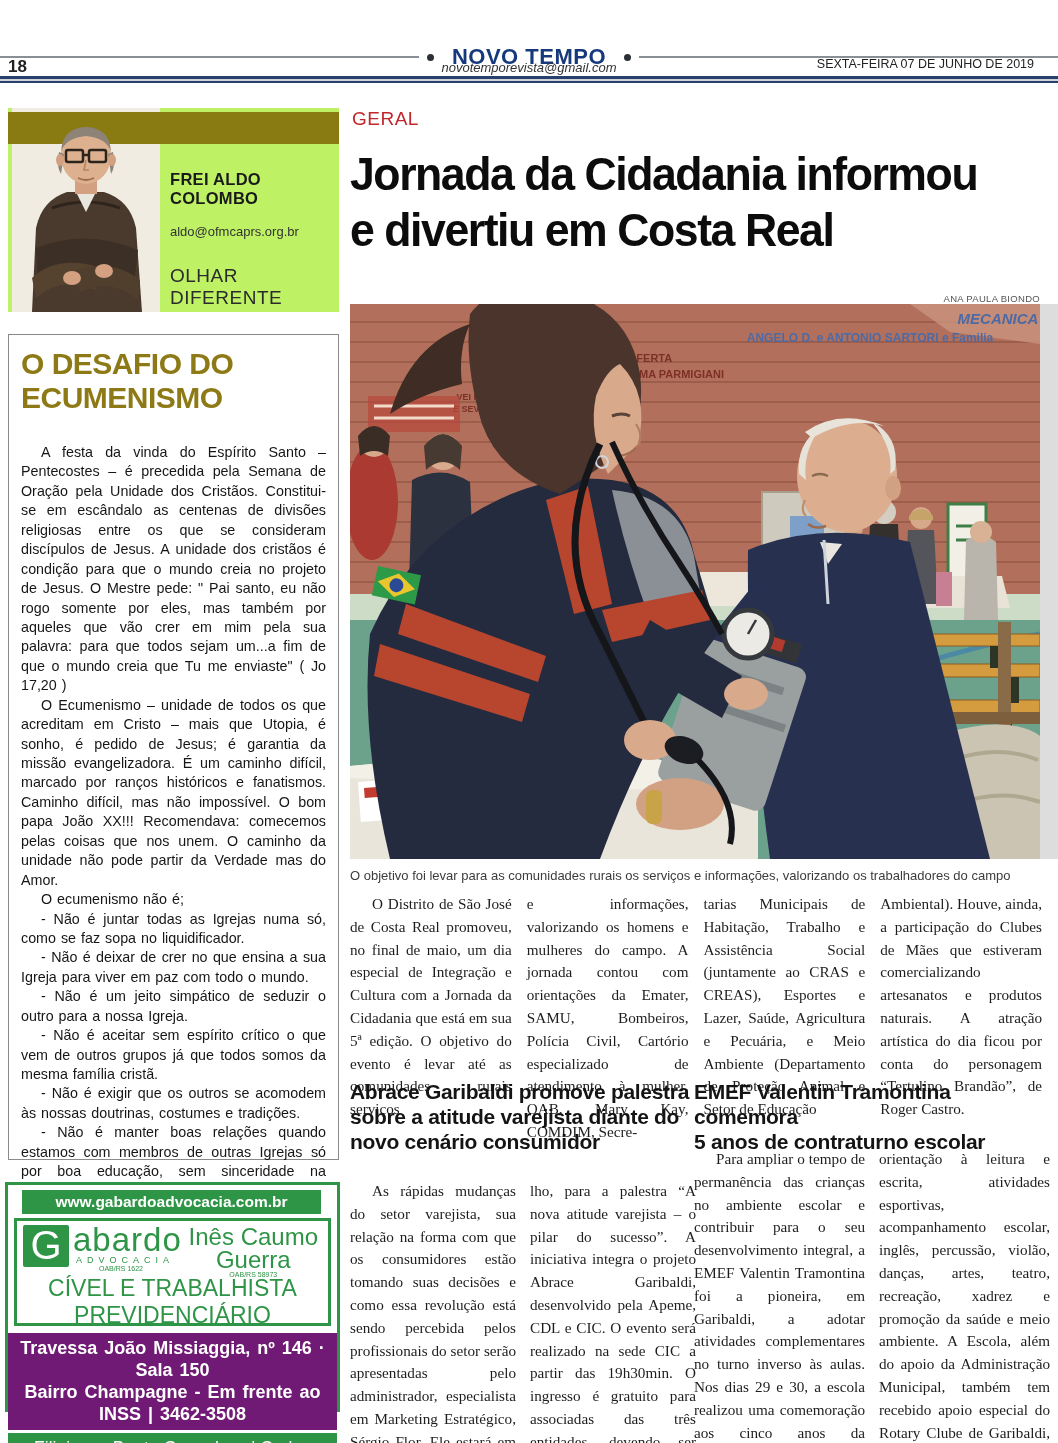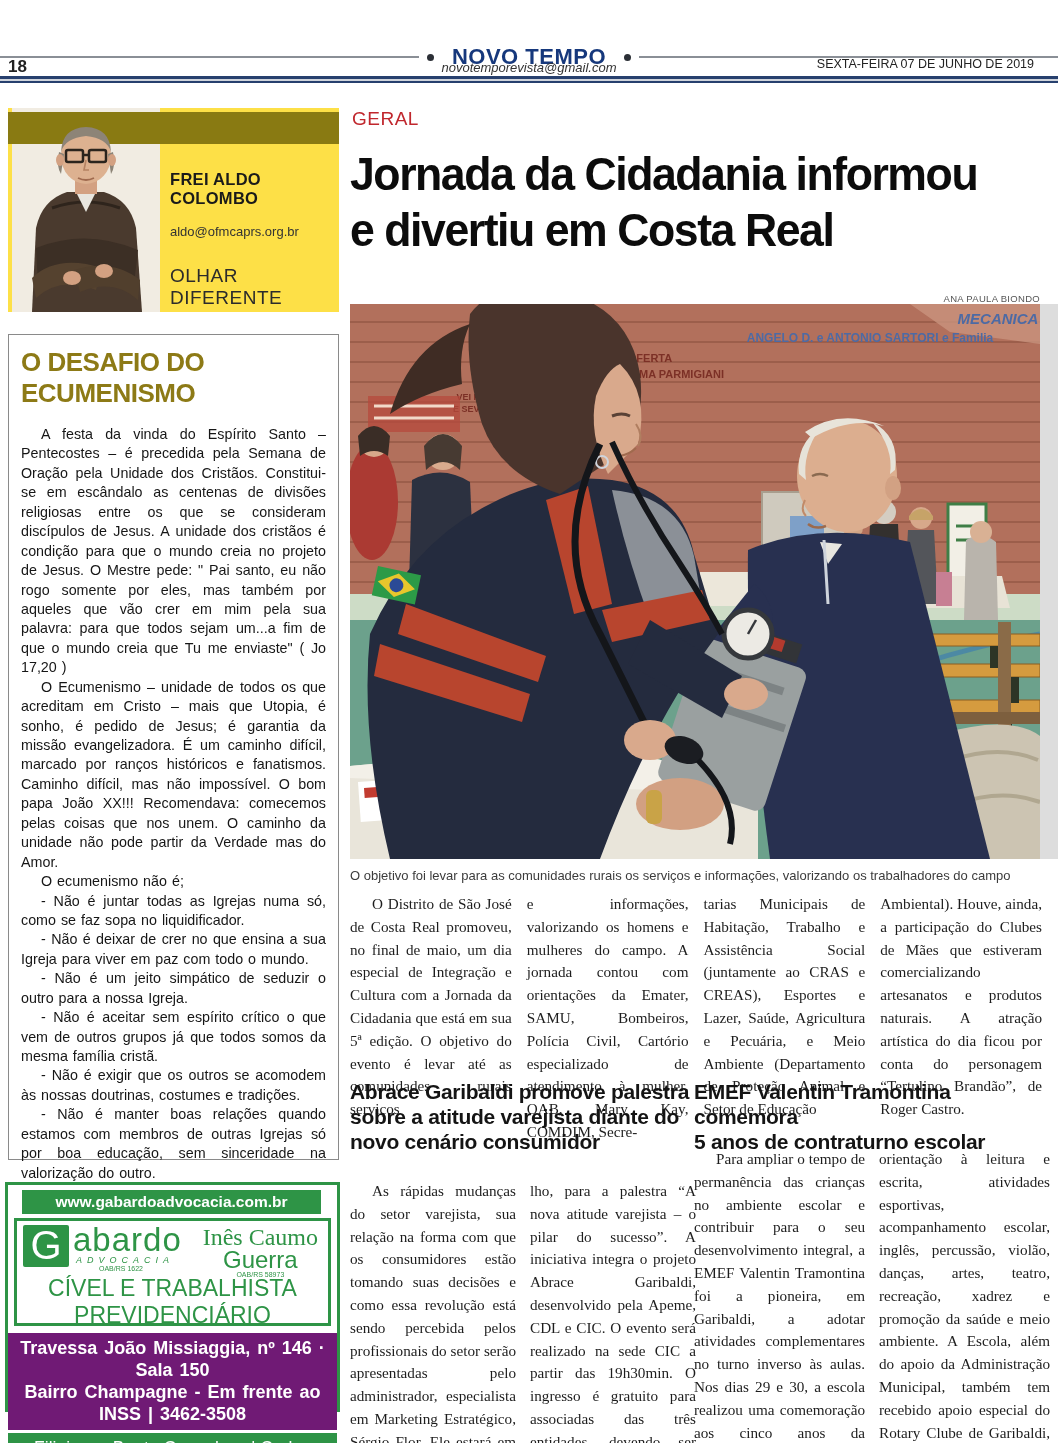--- a/index.html
+++ b/index.html
@@ -28,36 +28,36 @@
   }
   .mast-date { position:absolute; right:24px; top:57px; font-size:12.5px; color:#222; }
   .header-rule {
     position:absolute; left:0; top:76px; width:1058px; height:7px;
     border-top:3px solid #27406e; border-bottom:2px solid #27406e; background:#cfd4dc;
   }
 
   
   .colbox {
     position:absolute; left:8px; top:108px; width:331px; height:204px;
-    background:#fde047;
+    background:#bef264;
   }
   .colbox .band { position:absolute; left:0; top:4px; width:100%; height:32px; background:#897a12; }
   .colbox .portrait { position:absolute; left:4px; top:0px; width:148px; height:204px; }
   .colbox .who { position:absolute; left:162px; top:62px; width:165px; }
   .col-name { font-size:16.5px; font-weight:bold; color:#1a1a1a; letter-spacing:0.3px; }
   .col-email { margin-top:16px; font-size:13px; color:#333; }
   .col-title { margin-top:26px; font-size:19px; color:#2b2b2b; letter-spacing:0.5px; }
 
   
   .left-article {
     position:absolute; left:8px; top:334px; width:331px; height:826px;
     border:1px solid #8a8a8a; background:#fff; padding:10px 12px 0 12px;
   }
   .left-article h2 {
-    font-size:26px; font-weight:bold; color:#8d7a16; letter-spacing:-0.5px; margin:2px 0 16px 0;
+    font-size:30px; font-weight:bold; color:#8d7a16; letter-spacing:-0.5px; margin:2px 0 28px 0;
   }
   .left-article p {
     font-size:14.3px; line-height:1.36; text-align:justify; color:#161616;
     text-indent:20px; word-spacing:1px;
   }
 
   
   .ad {
     position:absolute; left:5px; top:1182px; width:335px; height:230px;
     background:#ffffff; border:3px solid #2e9446;
@@ -70,24 +70,24 @@
     margin:4px 6px 0 6px; border:3px solid #2e9446; background:#fff;
     padding:4px 6px 2px 6px; height:108px; position:relative;
   }
   .ad-logo-row { display:flex; align-items:flex-start; }
   .ad-gsq {
     width:46px; height:42px; background:#2e9446; color:#fff; font-size:40px; line-height:40px;
     text-align:center; font-family:"Liberation Sans", sans-serif; border-radius:2px;
   }
   .ad-logoname { margin-left:4px; color:#2e9446; }
   .ad-logoname .big { font-size:33px; line-height:30px; letter-spacing:1px; }
-  .ad-logoname .sub { font-size:9px; letter-spacing:5px; margin-left:3px;font-style:italic; }
+  .ad-logoname .sub { font-size:9px; letter-spacing:5px; margin-left:3px; }
   .ad-logoname .oab { font-size:7px; margin-left:26px; }
   .ad-lawyer { margin-left:auto; text-align:center; color:#2e9446; padding-right:4px; }
-  .ad-lawyer .n1 { font-size:24px; line-height:24px;font-family:Liberation Serif, serif; }
+  .ad-lawyer .n1 { font-size:24px; line-height:24px; }
   .ad-lawyer .n2 { font-size:24px; line-height:22px; }
   .ad-lawyer .oab { font-size:7px; }
   .ad-practice { text-align:center; color:#2e9446; font-size:23px; line-height:25px; margin-top:2px; }
   .ad-addr {
     margin-top:4px; background:#701a75; color:#fff; text-align:center;
     border-top:3px solid #fff; border-bottom:0; padding:4px 2px 5px 2px;
   }
   .ad-addr .l1, .ad-addr .l2 { font-size:18px; font-weight:bold; line-height:22px; word-spacing:2px; }
   .ad-filiais {
     background:#2e9446; color:#fff; text-align:center; font-size:17.5px;

